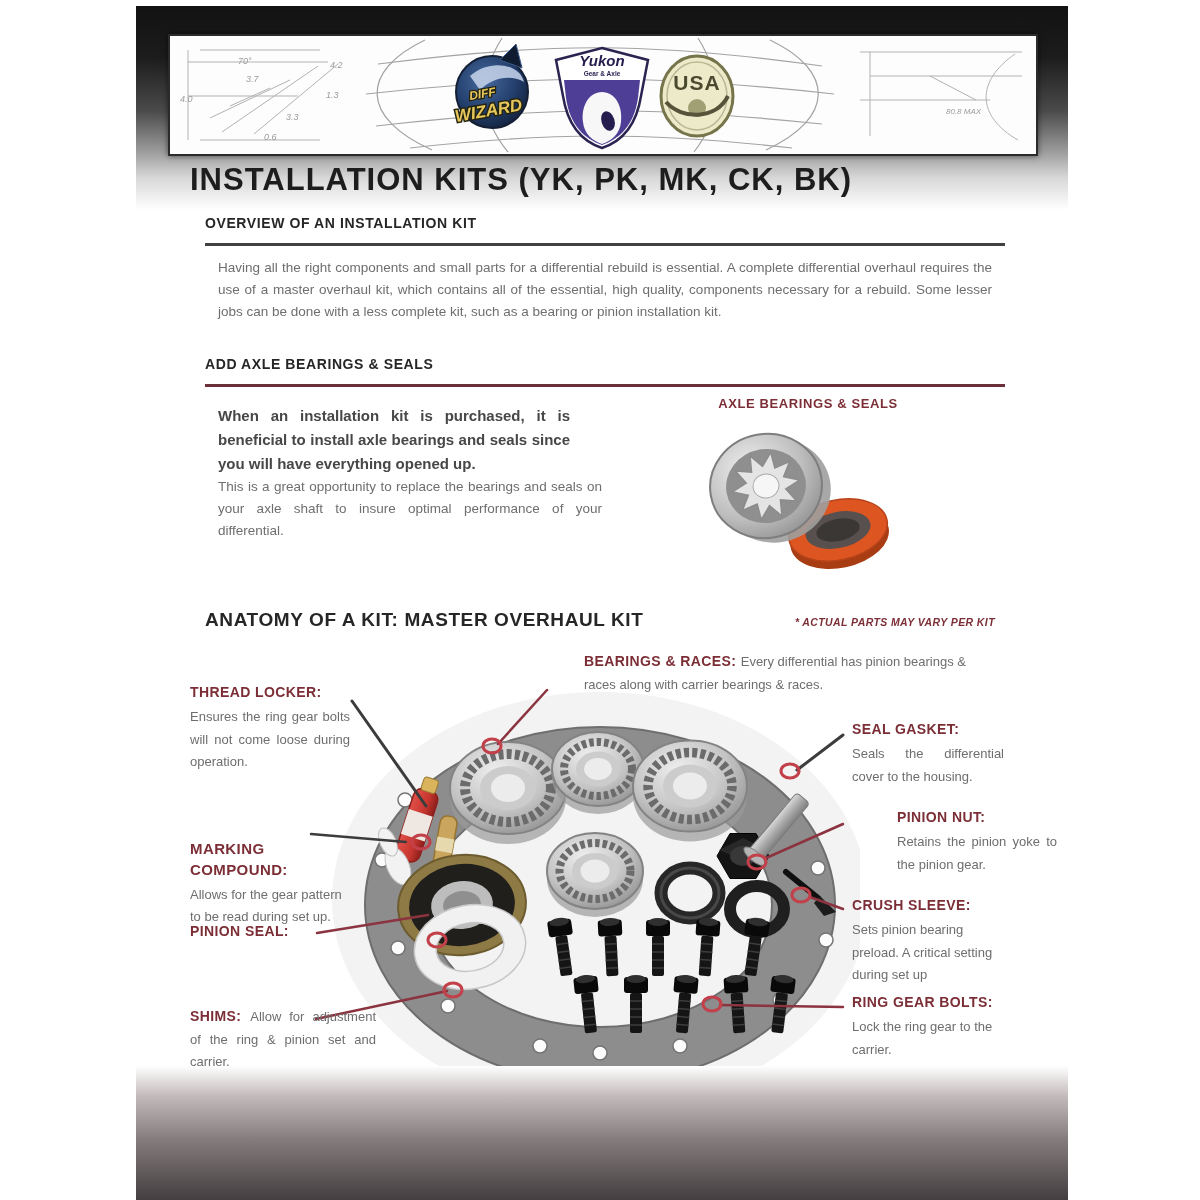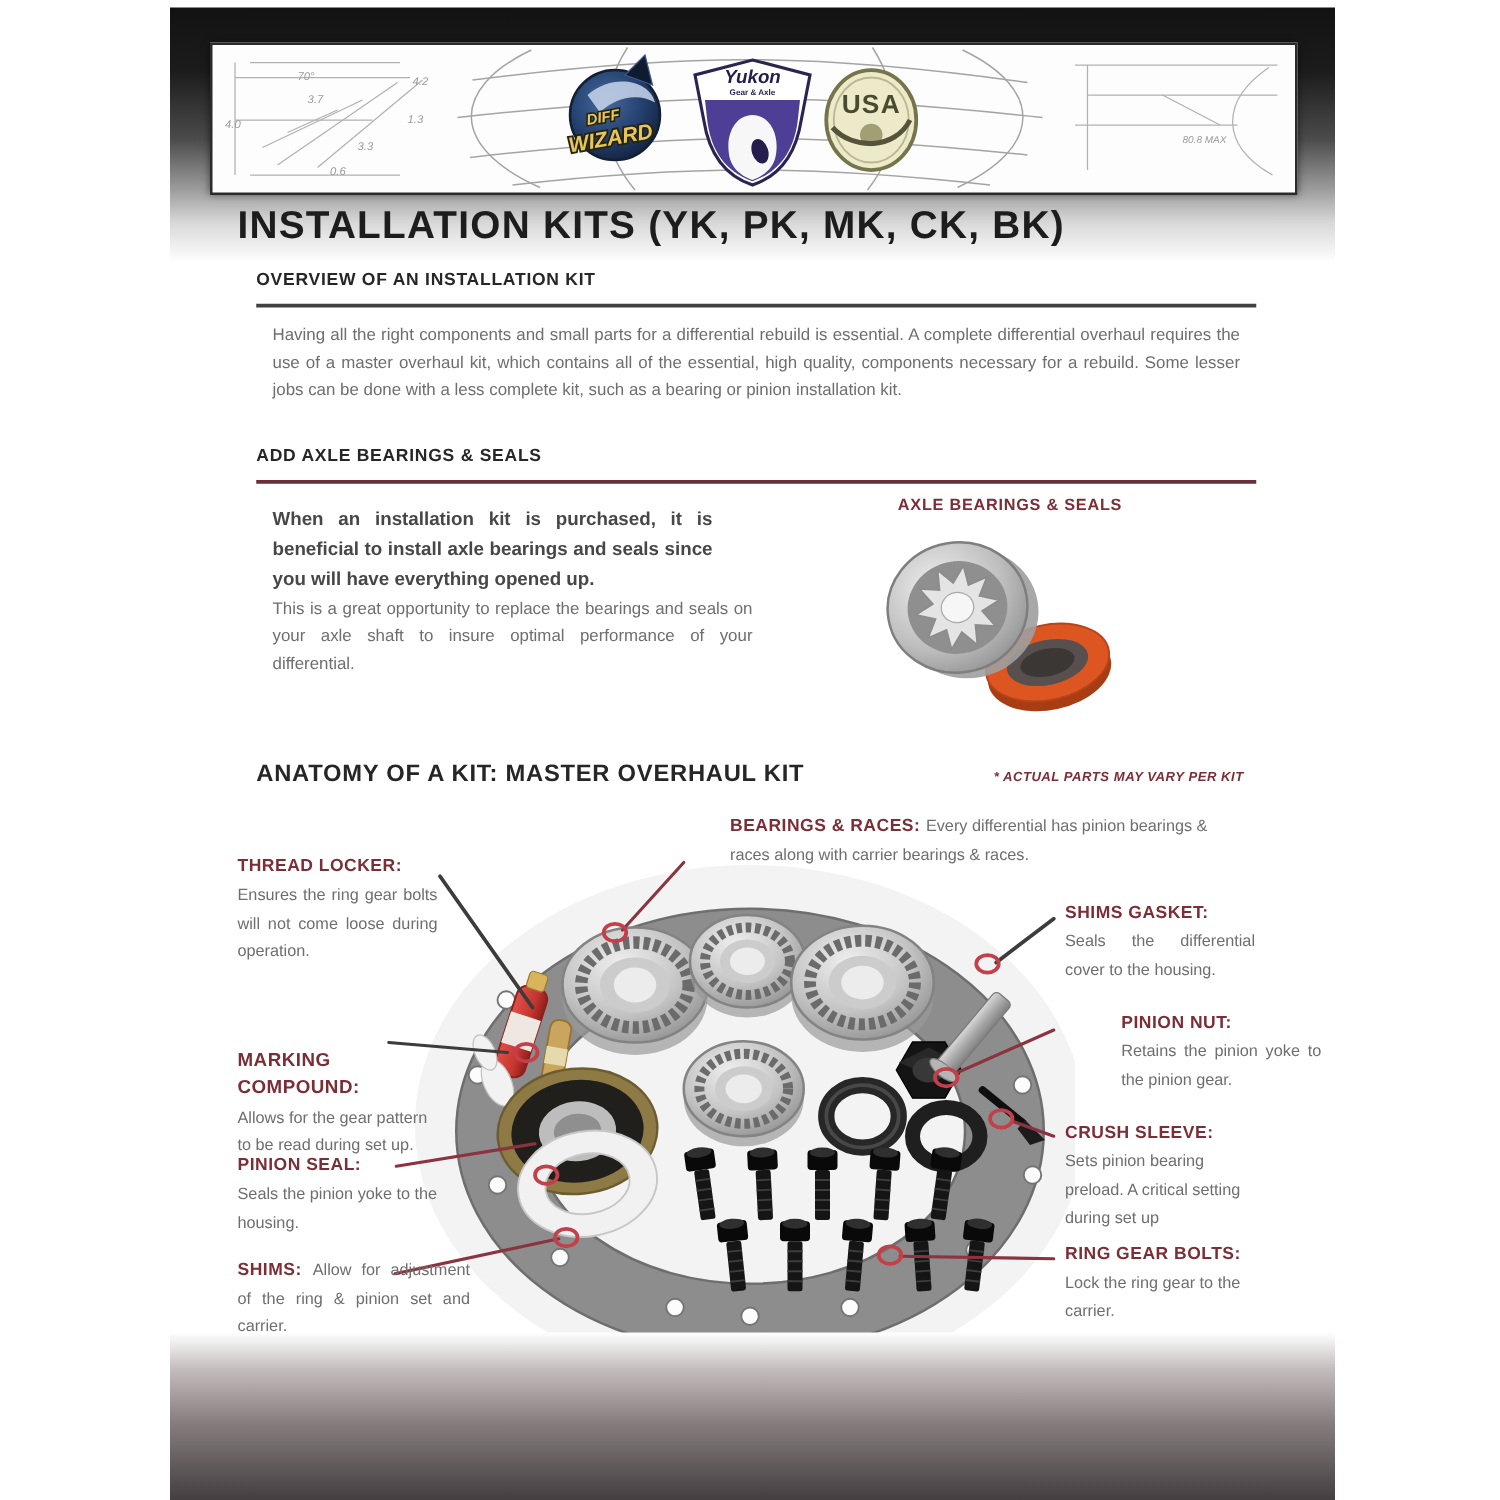--- a/index.html
+++ b/index.html
@@ -370,30 +370,29 @@
     <span class="co-text">Ensures the ring gear bolts will not come loose during operation.</span>
   </div>
 
   <div class="abs callout block" style="left:190px;top:798px;width:162px;margin-top:40px;">
     <span class="co-label" style="font-size:15px;">MARKING COMPOUND:</span>
     <span class="co-text">Allows for the gear pattern to be read during set up.</span>
   </div>
 
   <div class="abs callout block" style="left:190px;top:922px;width:162px;">
     <span class="co-label">PINION SEAL:</span>
-    <span class="co-text">Seals the pinion yoke to the housing.</span>
   </div>
 
   <div class="abs callout justify" style="left:190px;top:1005px;width:186px;">
     <span class="co-label">SHIMS:</span>
     <span class="co-text">Allow for adjustment of the ring &amp; pinion set and carrier.</span>
   </div>
 
   <div class="abs callout block justify" style="left:852px;top:720px;width:152px;">
-    <span class="co-label">SHIMS GASKET:</span>
+    <span class="co-label">SEAL GASKET:</span>
     <span class="co-text">Seals the differential cover to the housing.</span>
   </div>
 
   <div class="abs callout block justify" style="left:897px;top:808px;width:160px;">
     <span class="co-label">PINION NUT:</span>
     <span class="co-text">Retains the pinion yoke to the pinion gear.</span>
   </div>
 
   <div class="abs callout block" style="left:852px;top:896px;width:150px;">
     <span class="co-label">CRUSH SLEEVE:</span>

